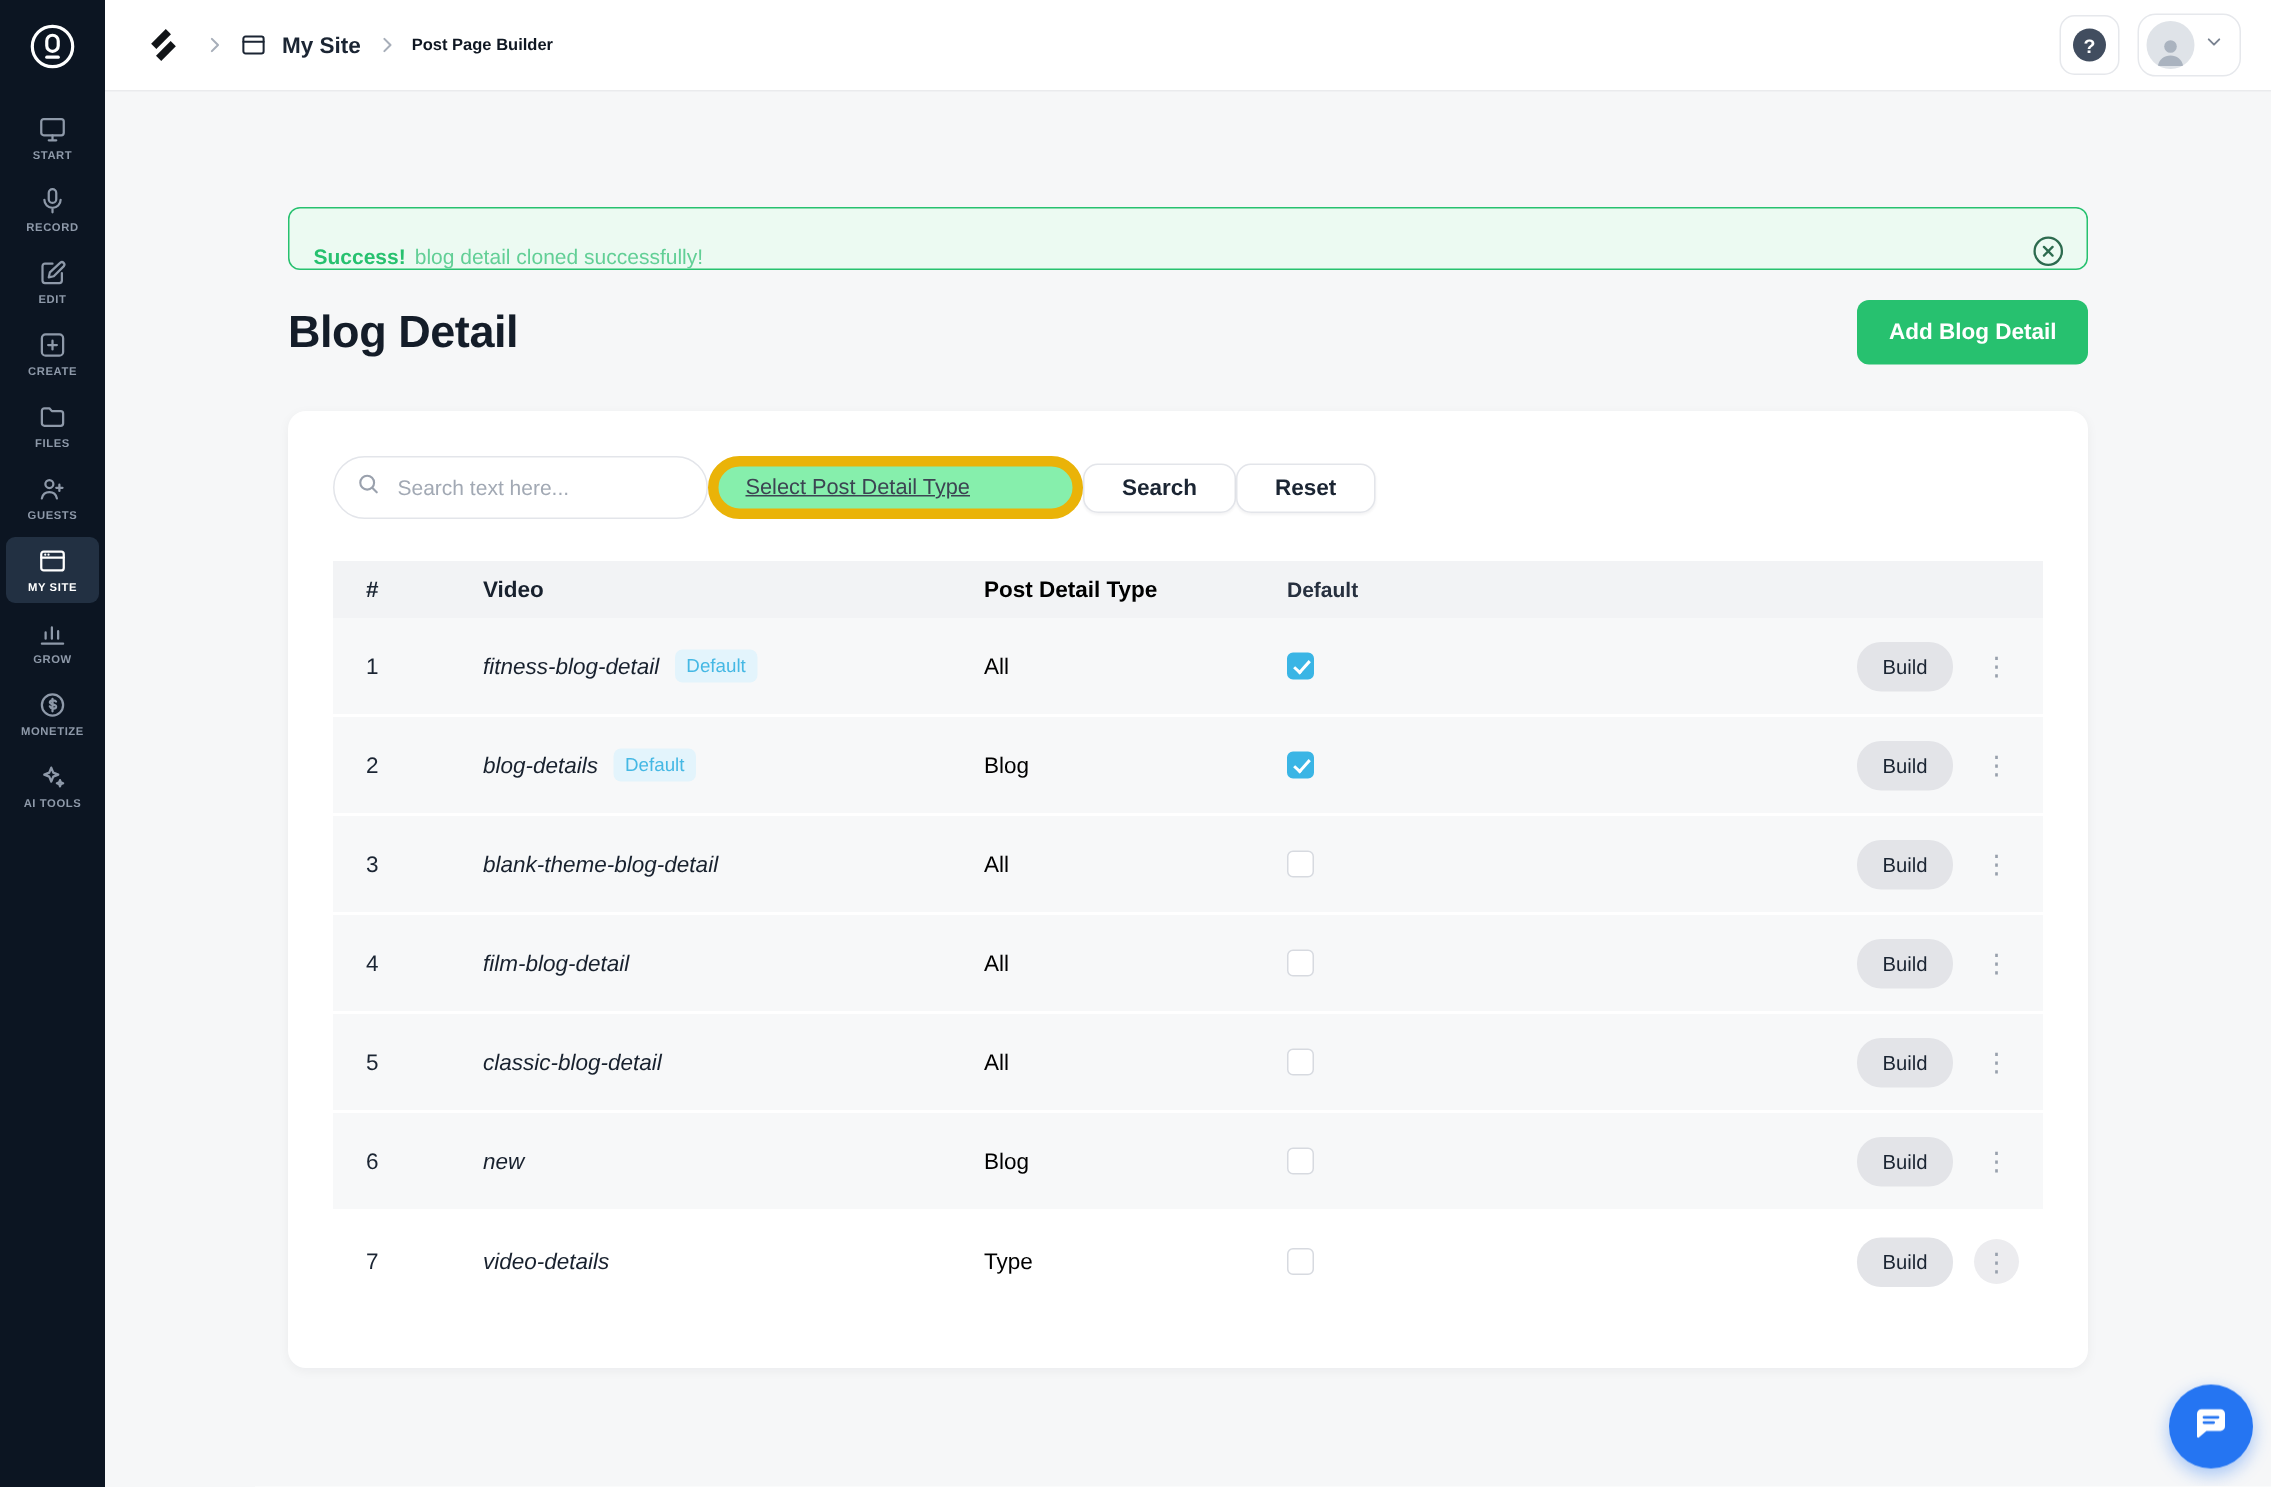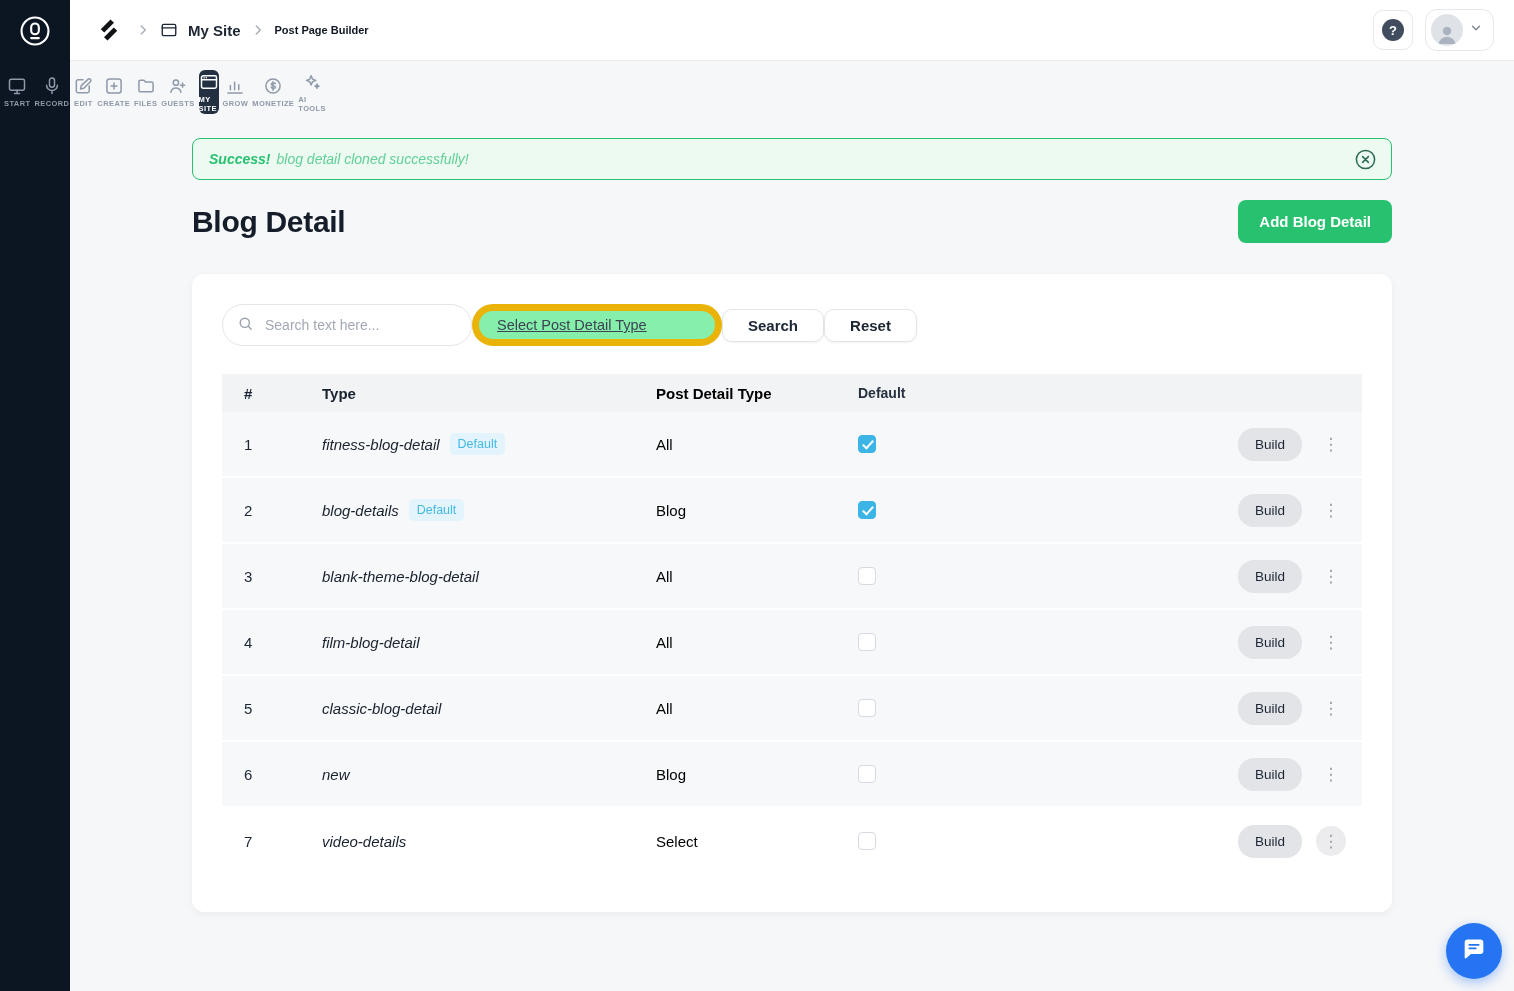--- a/index.html
+++ b/index.html
@@ -10,21 +10,21 @@
     background:#f6f7f8;
   }
 
   
   .sidebar {
     position:fixed; left:0; top:0; width:70px; height:100%;
     background:var(--sidebar-bg, #0c1522);
     display:flex; flex-direction:column; z-index:20;
   }
   .sidebar-logo { height:62px; display:flex; align-items:center; justify-content:center; color:#fff; }
-  .sb-nav { display:flex; gap:4px; padding:8px 4px; }
+  .sb-nav { display:flex; flex-direction:column; gap:4px; padding:8px 4px; }
   .sb-item {
     height:44px; border-radius:6px; cursor:pointer;
     display:flex; flex-direction:column; align-items:center; justify-content:center; gap:3px;
     color:#8e99a9;
   }
   .sb-item.active { background:#223042; color:#ffffff; }
   .sb-icon { height:20px; display:flex; align-items:center; justify-content:center; }
   .sb-icon svg { display:block; }
   .sb-label { font-size:7.5px; font-weight:700; letter-spacing:.4px; }
 
@@ -59,21 +59,21 @@
   }
 
   
   .main { position:absolute; left:70px; top:60px; right:0; bottom:0; }
   .container { width:1200px; margin:0 auto; }
 
   .alert {
     margin-top:78px; min-height:42px;
     border:1px solid var(--alert-border, #27c16f);
     background:var(--alert-bg, #ecfaf2);
-    border-radius:8px; display:flex; align-items:center; padding:0 14px 0 16px;font-style:italic;
+    border-radius:8px; display:flex; align-items:flex-end; padding:0 14px 0 16px;
   }
   .alert-title { color:var(--success-text, #27c16f); font-weight:700; font-size:14px; margin-right:6px; }
   .alert-msg { color:#62cf96; font-size:14px; }
   .alert-close { margin-left:auto; background:none; border:none; padding:0; cursor:pointer; display:flex; color:#2d6b4f; }
 
   .page-head { display:flex; align-items:center; margin-top:20px; }
   .page-title { font-size:30px; font-weight:800; color:#141d29; letter-spacing:-.3px; }
   .add-btn {
     margin-left:auto; background:var(--accent-green, #27c16f); color:#fff;
     border:none; border-radius:8px; padding:13px 21px; font-size:15px; font-weight:700;
@@ -348,21 +348,21 @@
           <input type="text" placeholder="Search text here..." style="">
         </div>
         <div class="select-box">Select Post Detail Type</div>
         <button class="btn-plain">Search</button>
         <button class="btn-plain">Reset</button>
       </div>
 
       <div class="table">
         <div class="thead">
           <span class="c-num">#</span>
-          <span class="c-title">Type</span>
+          <span class="c-title">Video</span>
           <span class="c-type">Post Detail Type</span>
           <span class="c-default">Default</span>
           <span class="c-actions"></span>
         </div>
         <div id="table-body">
   <div class="trow">
     <span class="c-num">1</span>
     <span class="c-title">
       <span class="title-text">fitness-blog-detail</span>
       <span class="badge">Default</span>
@@ -456,21 +456,21 @@
       <button class="kebab"></button>
     </span>
   </div>
 
   <div class="trow">
     <span class="c-num">7</span>
     <span class="c-title">
       <span class="title-text">video-details</span>
 
     </span>
-    <span class="c-type">Select</span>
+    <span class="c-type">Type</span>
     <span class="c-default">
       <span class="checkbox"></span>
     </span>
     <span class="c-actions">
       <button class="build-btn">Build</button>
       <button class="kebab"></button>
     </span>
   </div>
 </div>
       </div>

